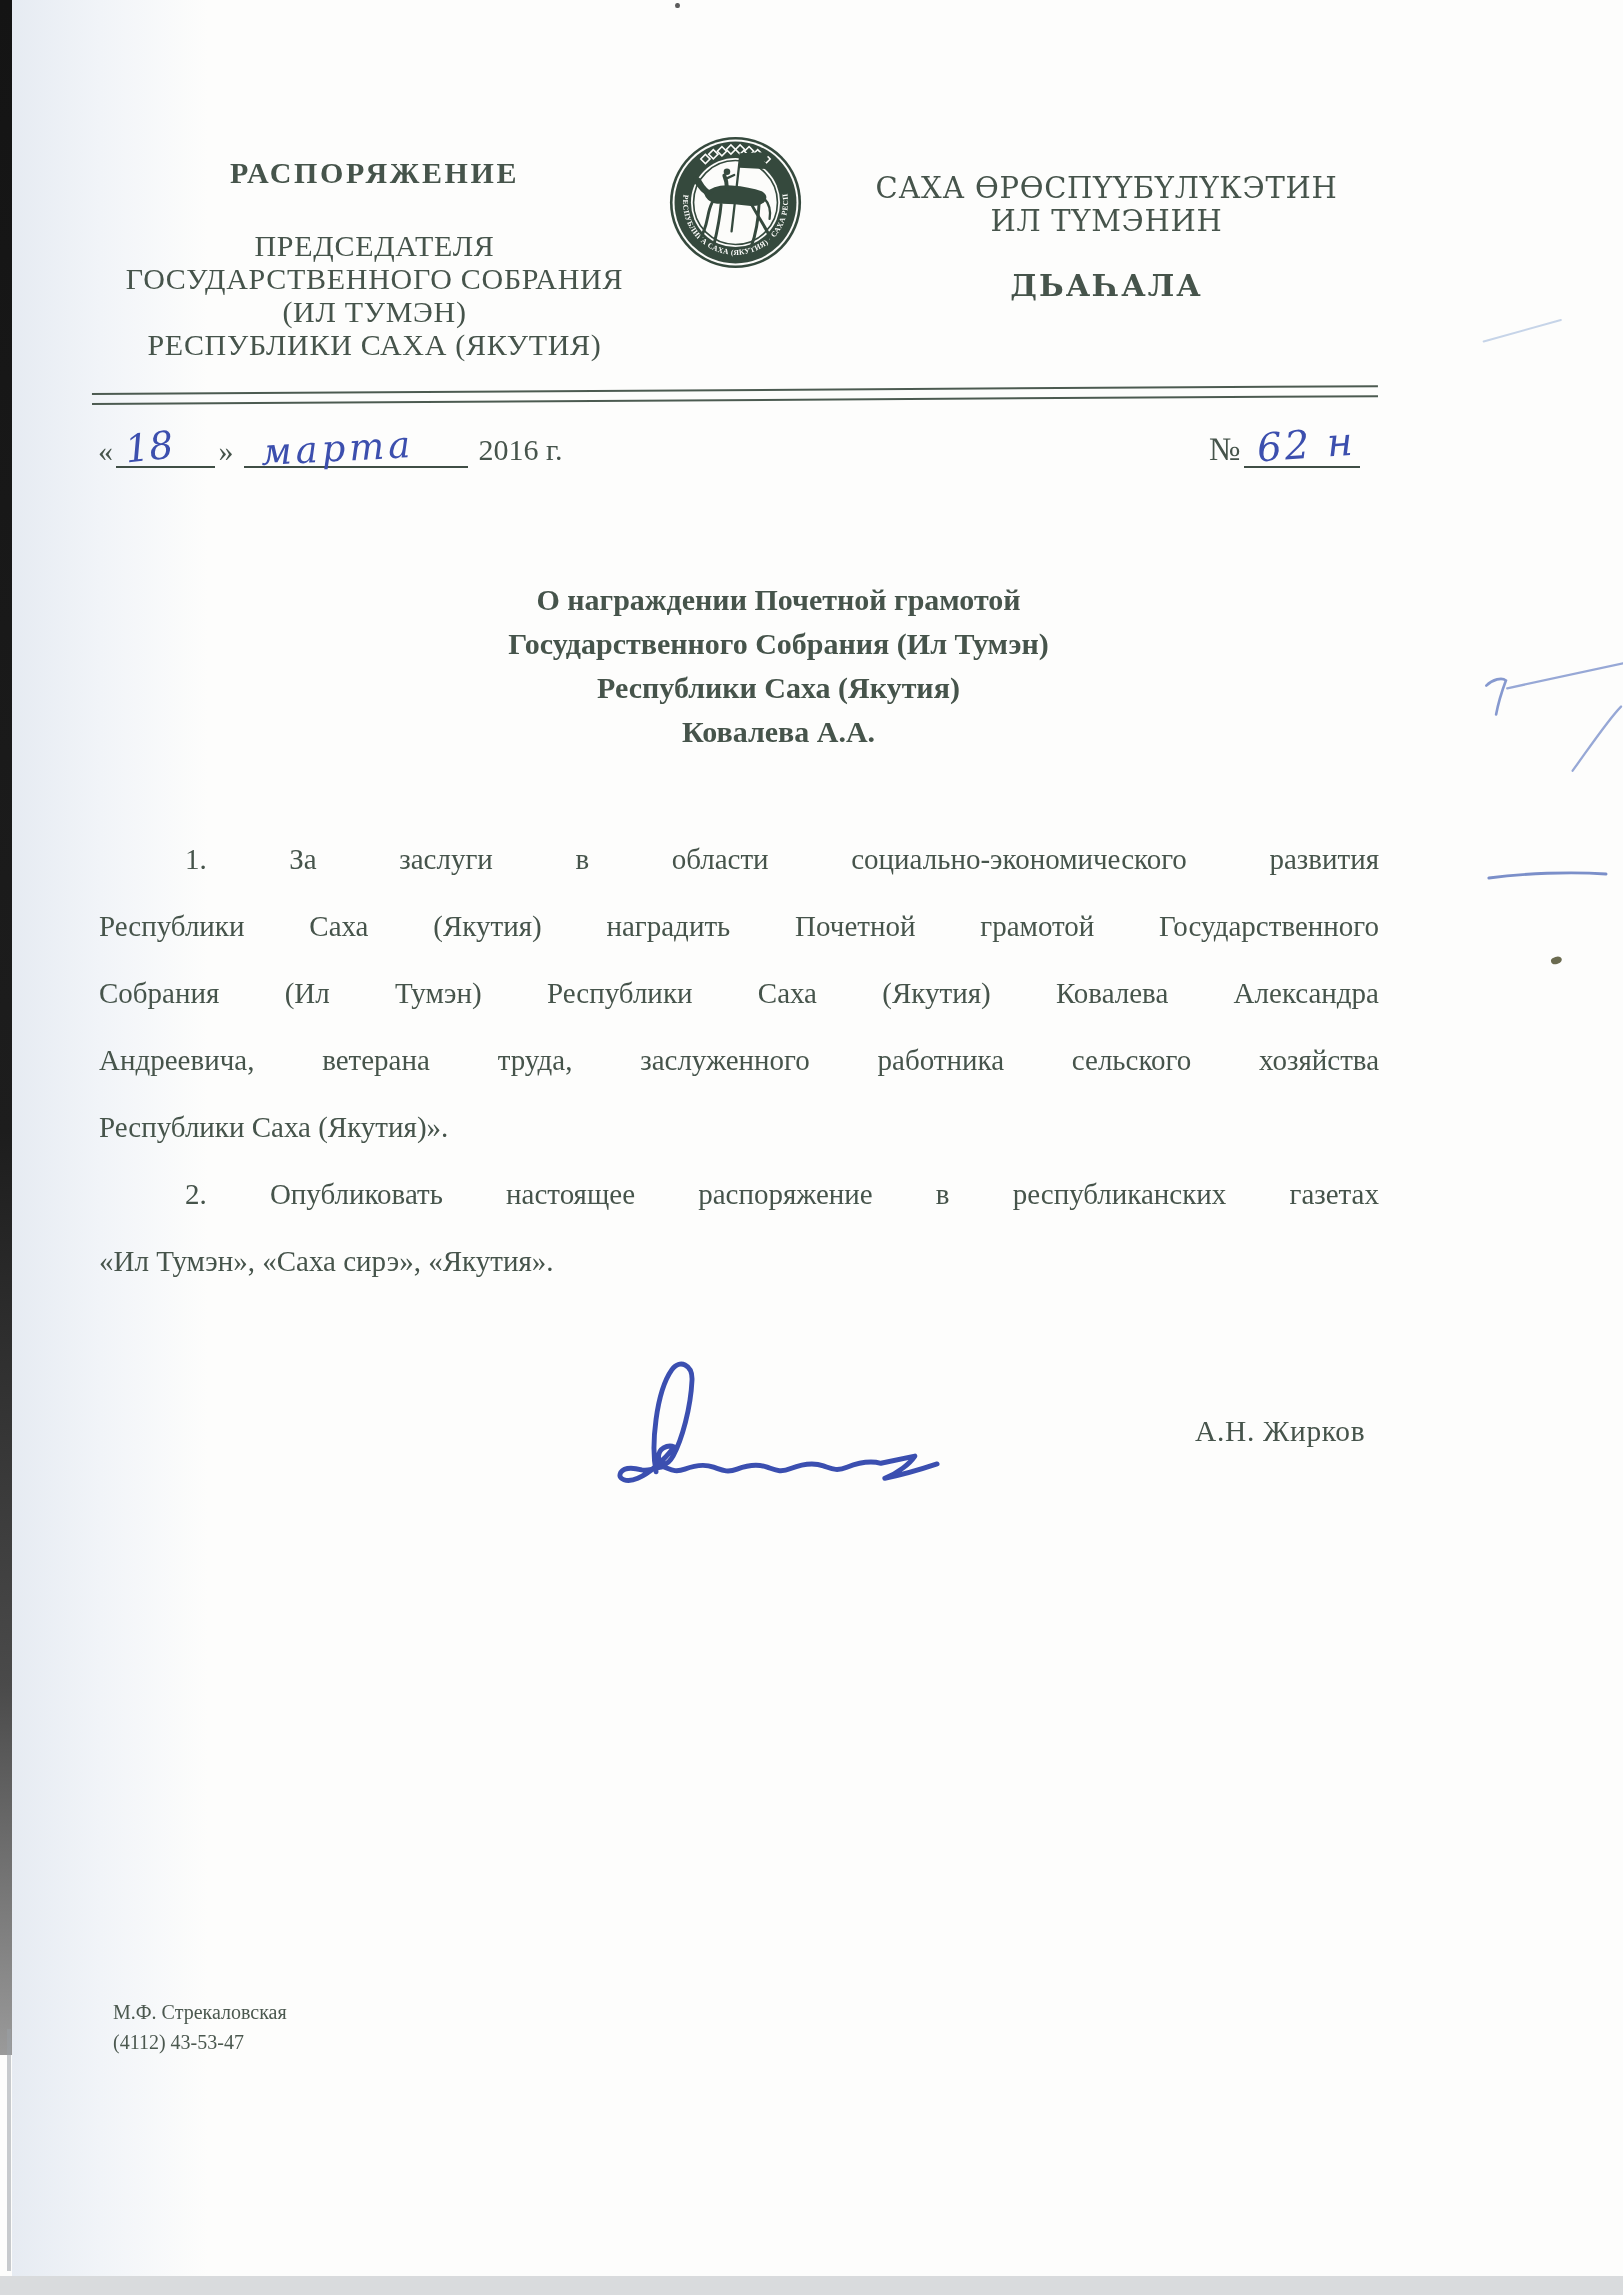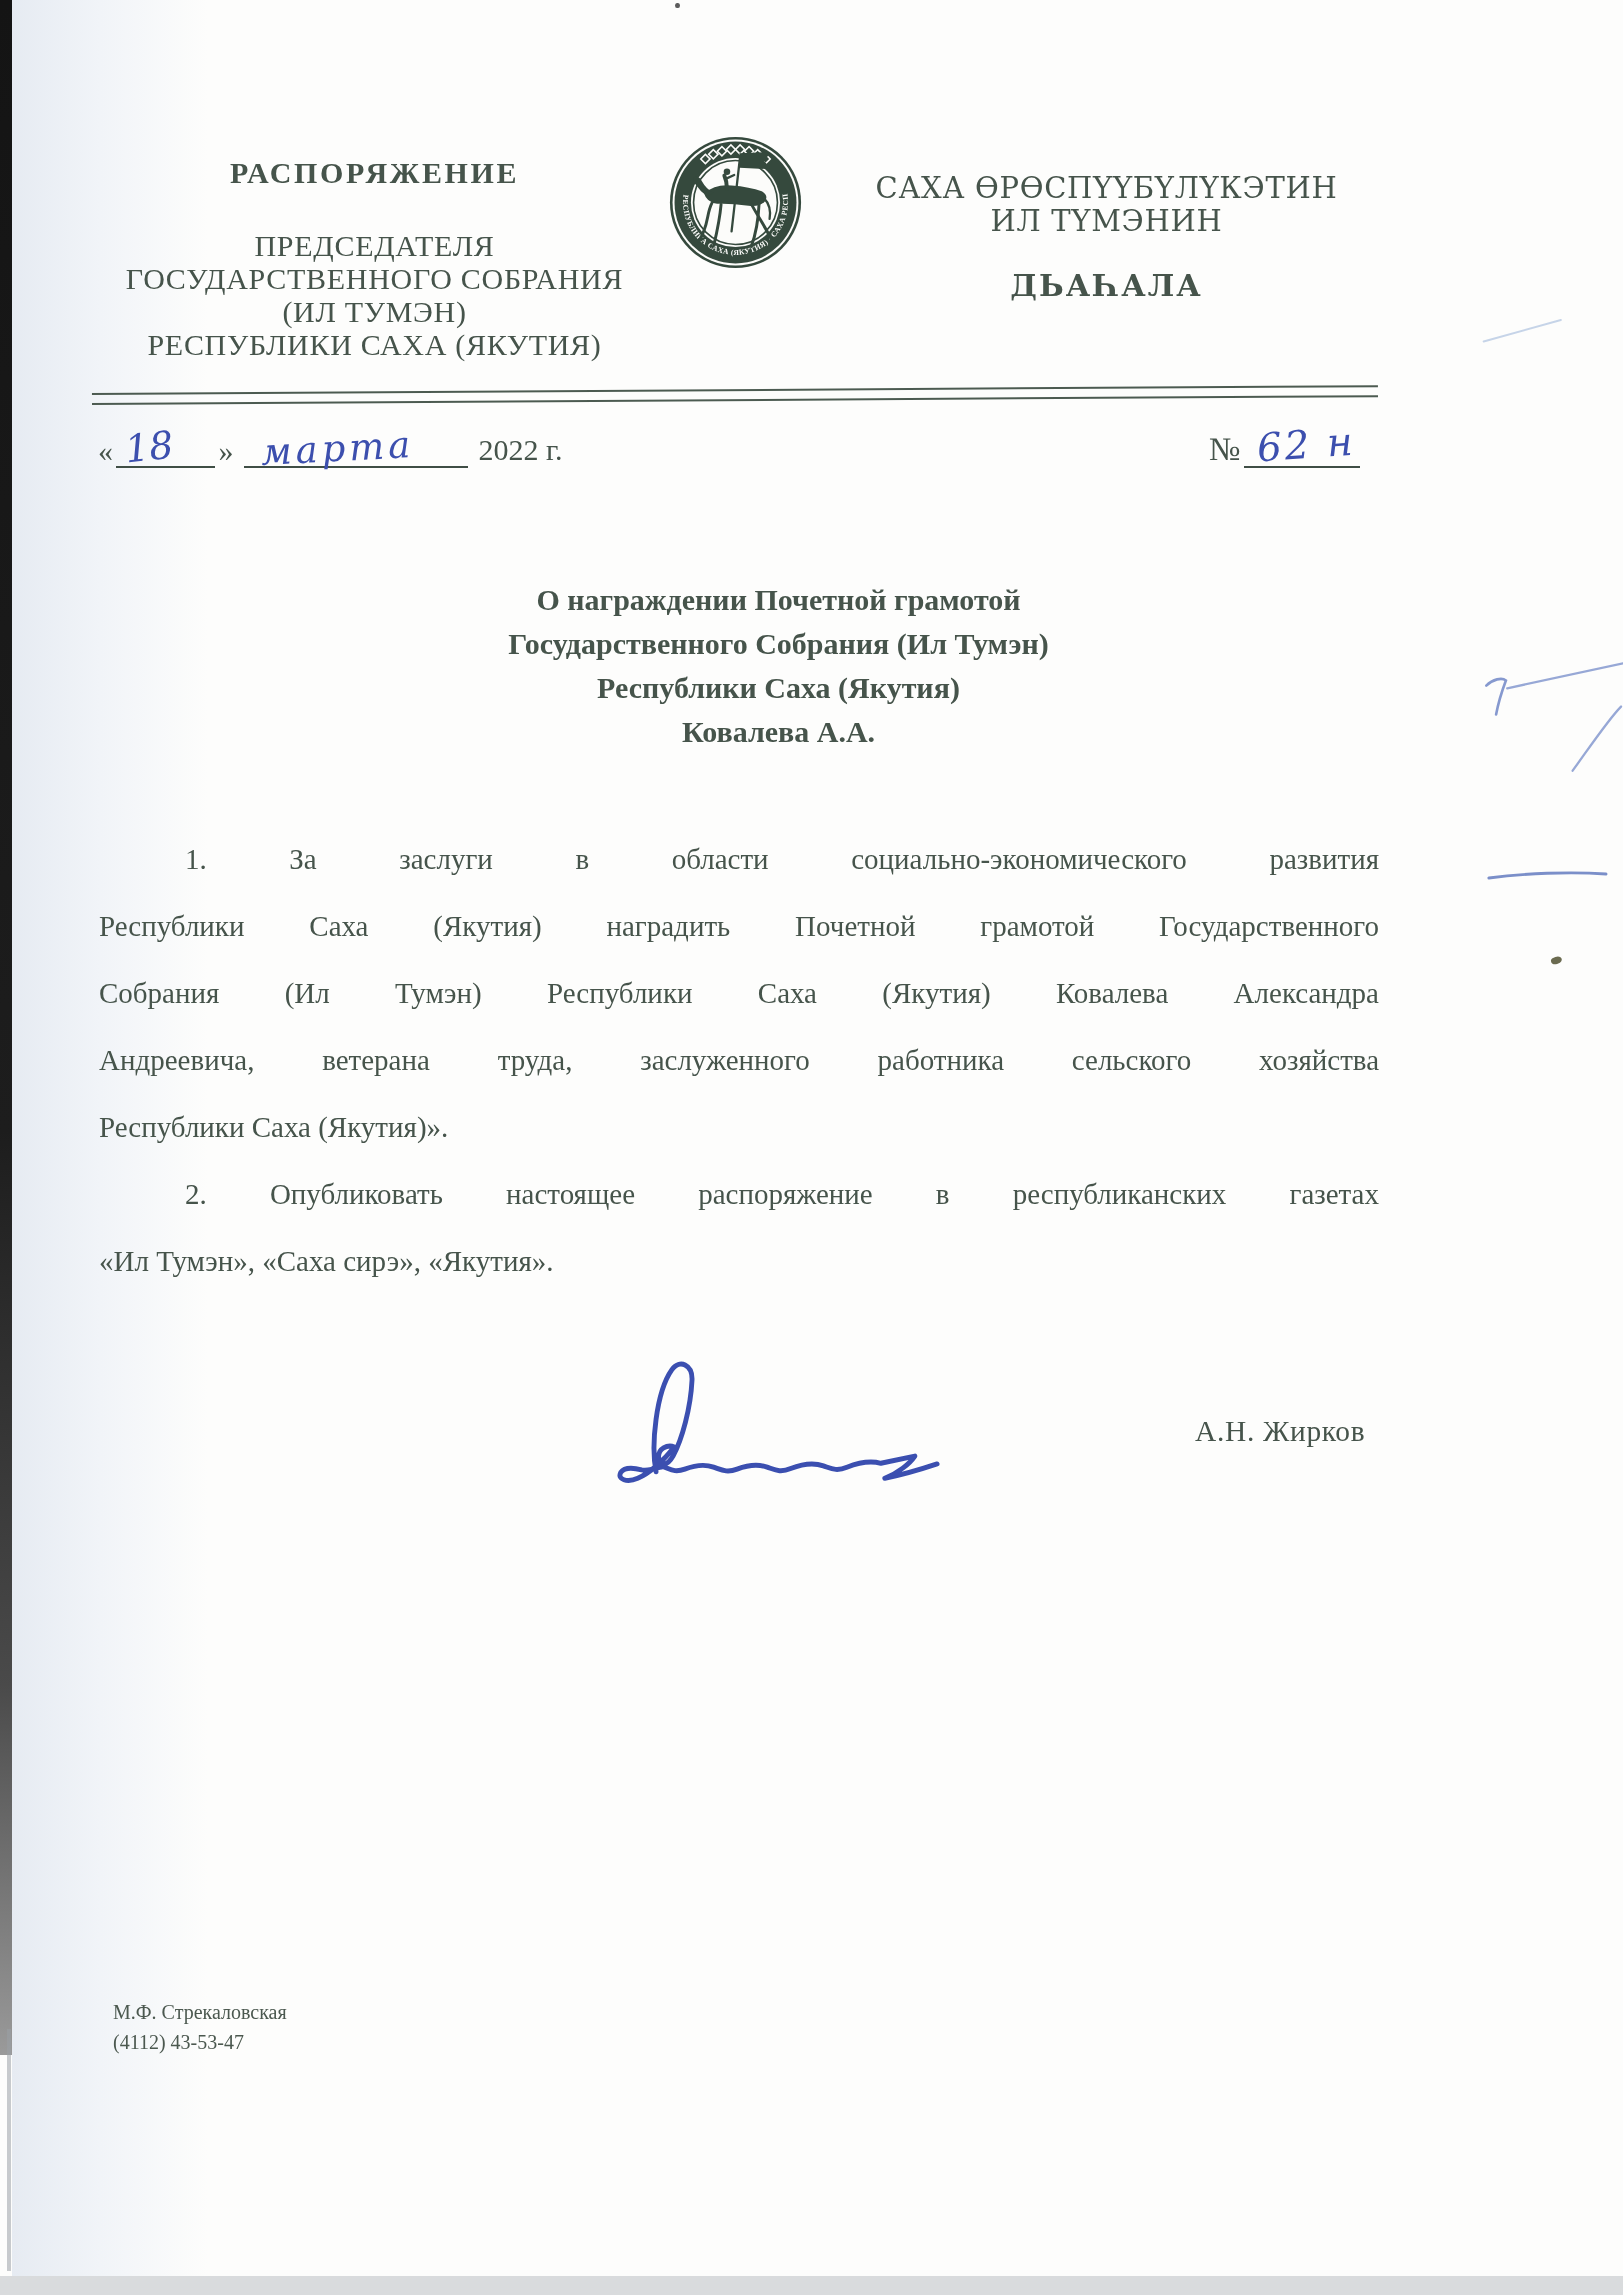--- a/index.html
+++ b/index.html
@@ -130,21 +130,21 @@
 
 <div class="date-row">
   <span>«</span>
   <span class="u-line u-day">
     <span class="hand hand-day">18</span>
   </span>
   <span style="margin-left:3.9px;">»</span>
   <span class="u-line u-month">
     <span class="hand hand-month">марта</span>
   </span>
-  <span class="year">2022 г.</span>
+  <span class="year">2016 г.</span>
 </div>
 
 <div class="num-row">
   <span>№</span>
   <span class="u-line u-num">
     <span class="hand hand-num">62 н</span>
   </span>
 </div>
 
 <div class="doc-title">

